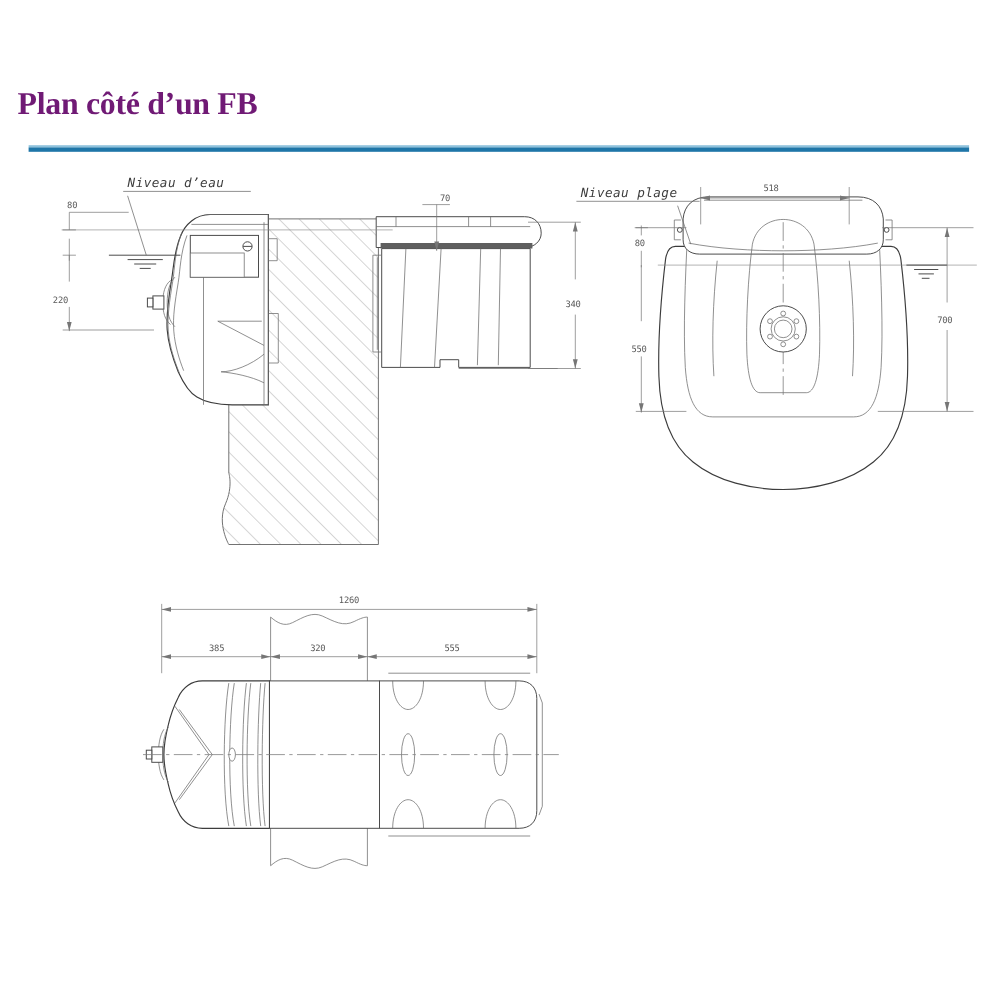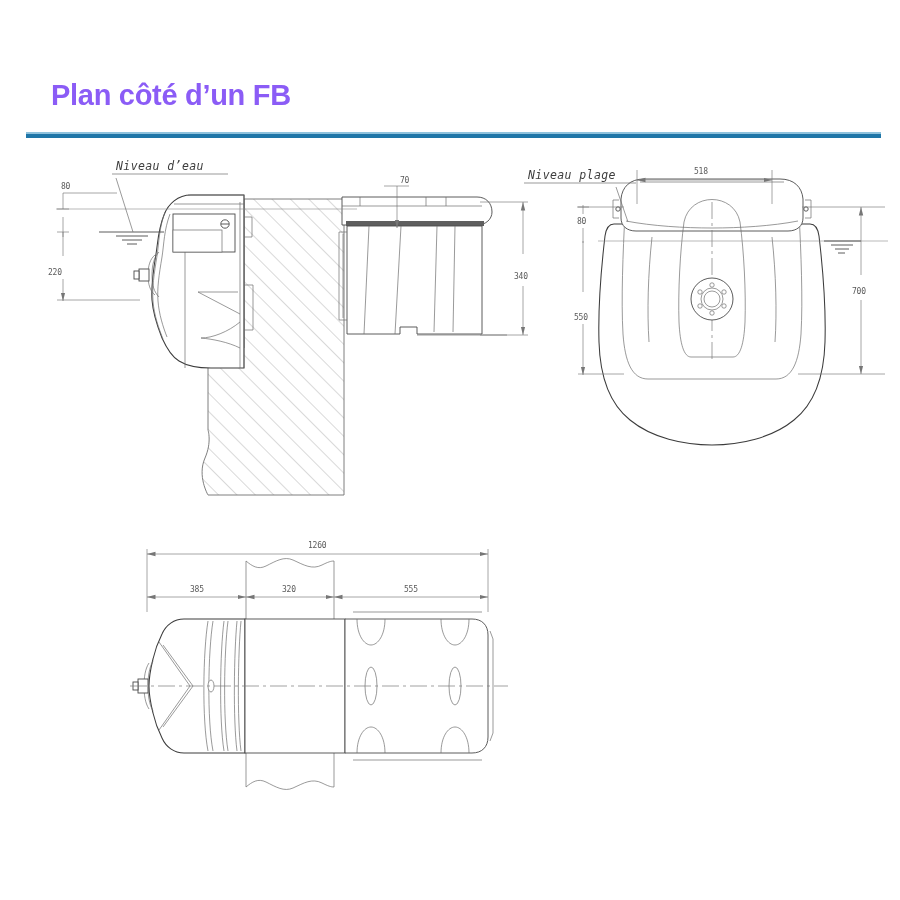--- a/index.html
+++ b/index.html
@@ -23,27 +23,27 @@
   }
   
   #header {
     position: absolute;
     left: 0; top: 0;
     width: 900px;
     height: 142px;
   }
   #page-title {
     position: absolute;
-    left: 51px;
+    left: 16px;
     top: 79px;
-    font-family: Liberation Sans, sans-serif;
+    font-family: Liberation Serif, serif;
     font-weight: bold;
     font-size: 29px;
     letter-spacing: -0.3px;
-    color: #8b5cf6;
+    color: #701a75;
     white-space: nowrap;
   }
   #title-rule {
     position: absolute;
     left: 26px;
     top: 134px;
     width: 855px;
     height: 4px;
     background: #1f76a8;
   }

